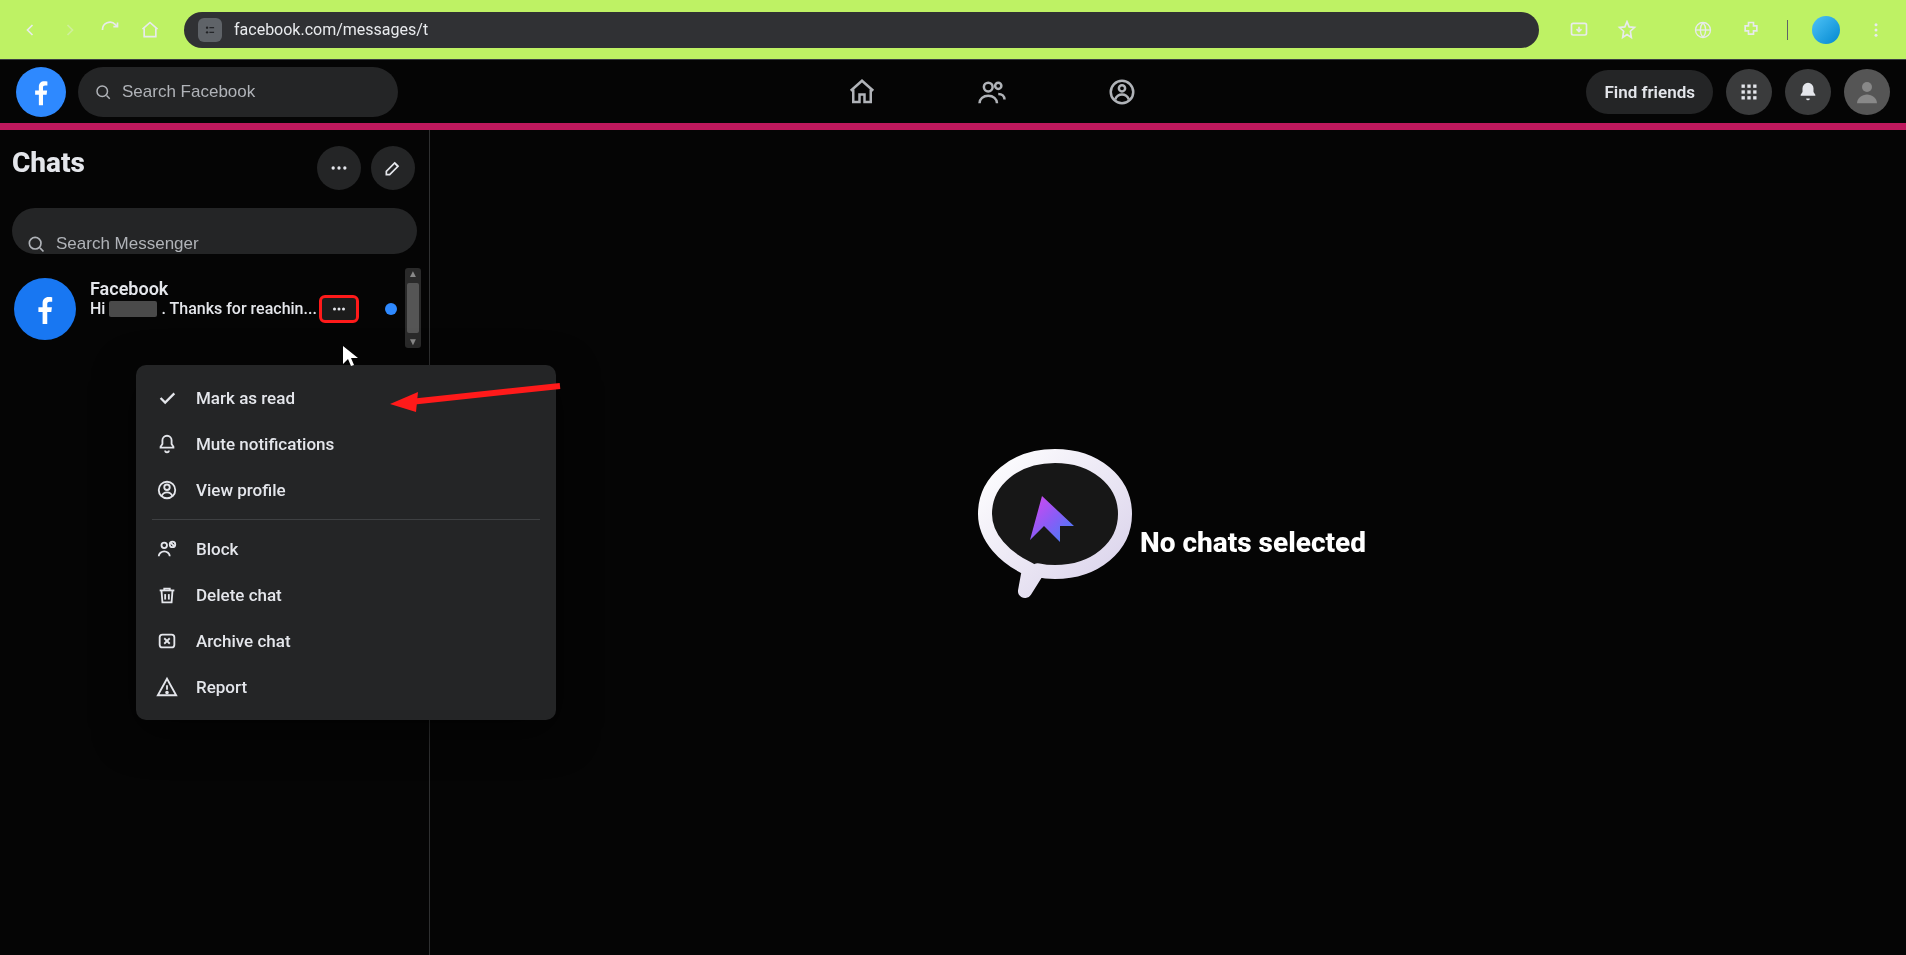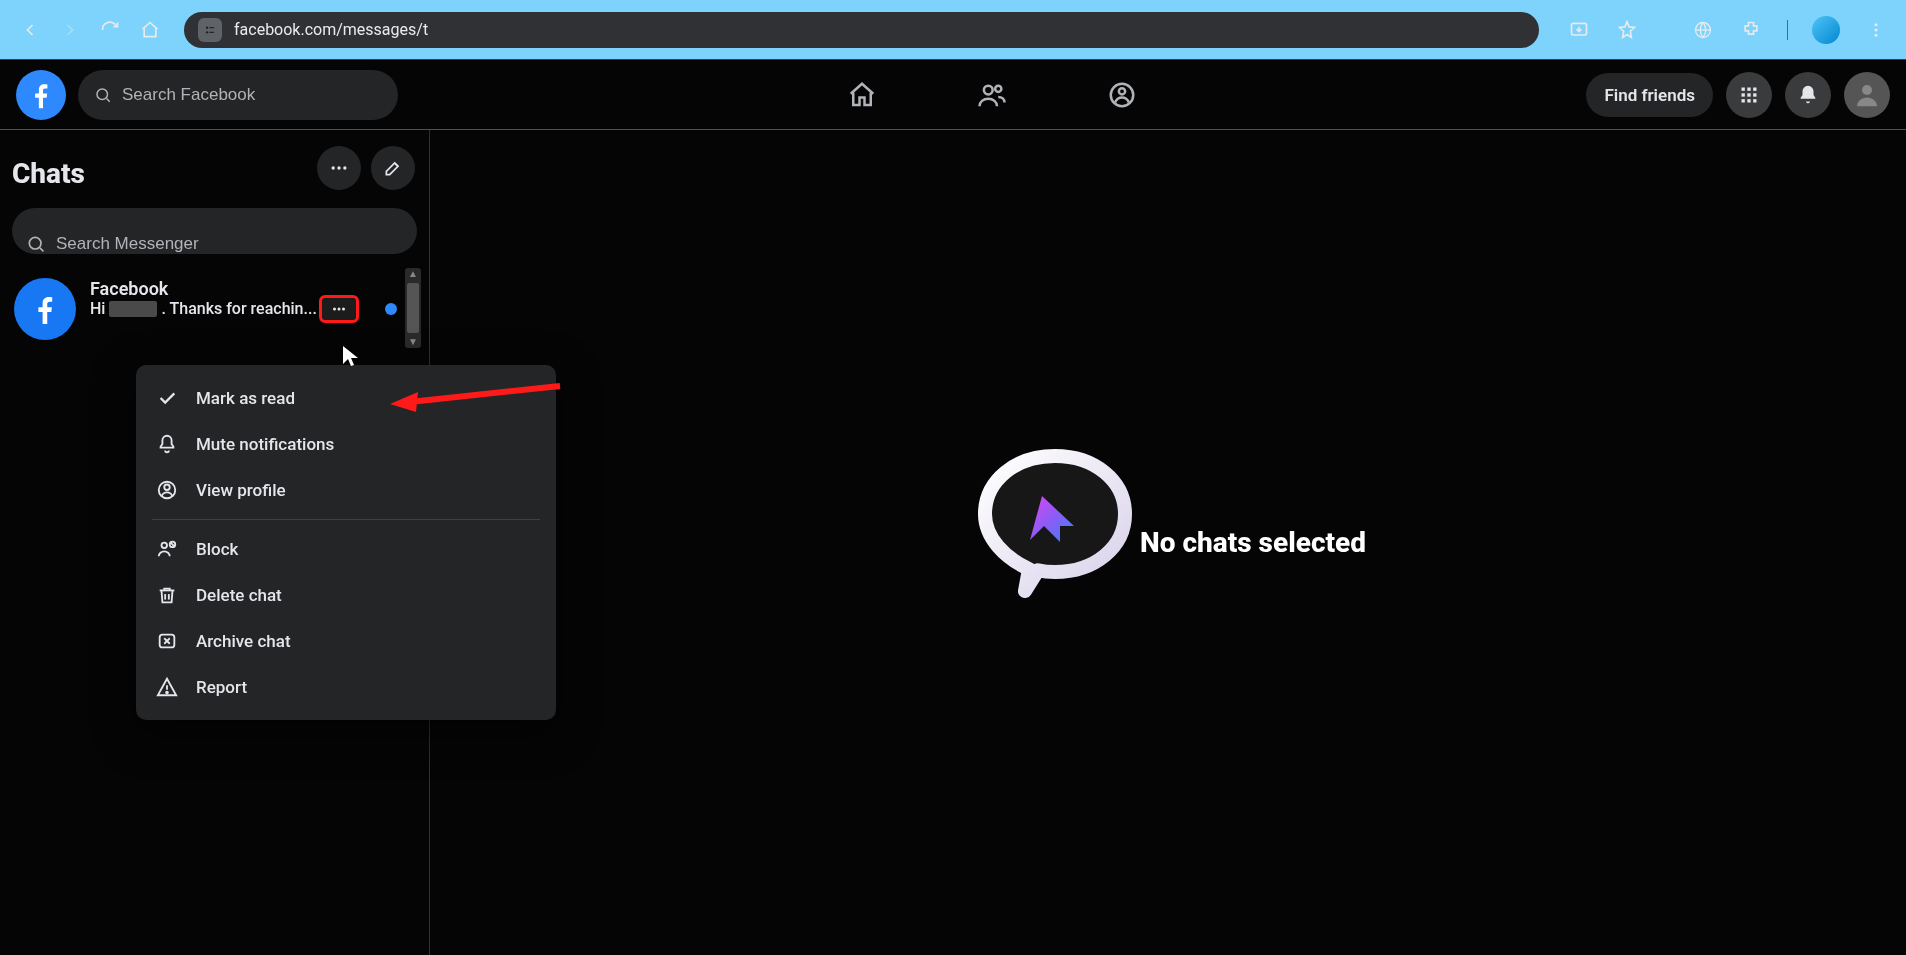--- a/index.html
+++ b/index.html
@@ -8,21 +8,21 @@
     height: 955px;
     background: #050505;
     font-family: -apple-system, BlinkMacSystemFont, "Segoe UI", Roboto, Helvetica, Arial, sans-serif;
     color: #e4e6eb;
     overflow: hidden;
   }
 
   
   .browser-chrome {
     height: 60px;
-    background: #7dd3fc;
+    background: #bef264;
     display: flex;
     align-items: center;
     padding: 5px 10px;
     border-bottom: 1px solid #3c4043;
   }
   .chrome-btn {
     width: 36px; height: 36px;
     display: flex; align-items: center; justify-content: center;
     border-radius: 50%;
     color: #9aa0a6;
@@ -54,21 +54,21 @@
     width: 28px; height: 28px; border-radius:50%;
     background: linear-gradient(135deg,#4fc3f7,#0288d1);
     margin:0 8px;
   }
   .chrome-sep { width:1px; height:20px; background:#5f6368; margin:0 8px;}
 
   
   .fb-nav {
     height: 70px;
     background: #050505;
-    border-bottom: 1px solid #be185d;
+    border-bottom: 7px solid #be185d;
     display: flex;
     align-items: center;
     padding: 16px 16px;
   }
   .fb-logo {
     width: 50px; height: 50px; border-radius: 50%;
     background: #2e89ff;
     display:flex;align-items:center;justify-content:center;
   }
   .fb-search {
@@ -107,21 +107,21 @@
   .app-body { display:flex; height: calc(100% - 130px); }
 
   
   .sidebar {
     width: 430px;
     background:#050505;
     border-right:1px solid #2f3031;
     padding: 16px 10px 0 10px;
     position:relative;
   }
-  .chats-header { display:flex;align-items:flex-end;justify-content:space-between; padding: 0 4px 12px 2px;}
+  .chats-header { display:flex;align-items:flex-start;justify-content:space-between; padding: 0 4px 12px 2px;}
   .chats-title { font-size: 28px; font-weight: 800;color:#e4e6eb;}
   .chats-actions { display:flex; gap:10px; }
   .round-action {
     width:44px;height:44px;border-radius:50%;background:#242526;
     display:flex;align-items:center;justify-content:center;color:#e4e6eb;
   }
   .msg-search {
     height: 46px; background:#242526; border-radius:23px;
     display:flex;align-items:flex-end;padding:0 14px;margin:6px 2px 14px 2px;
   }

